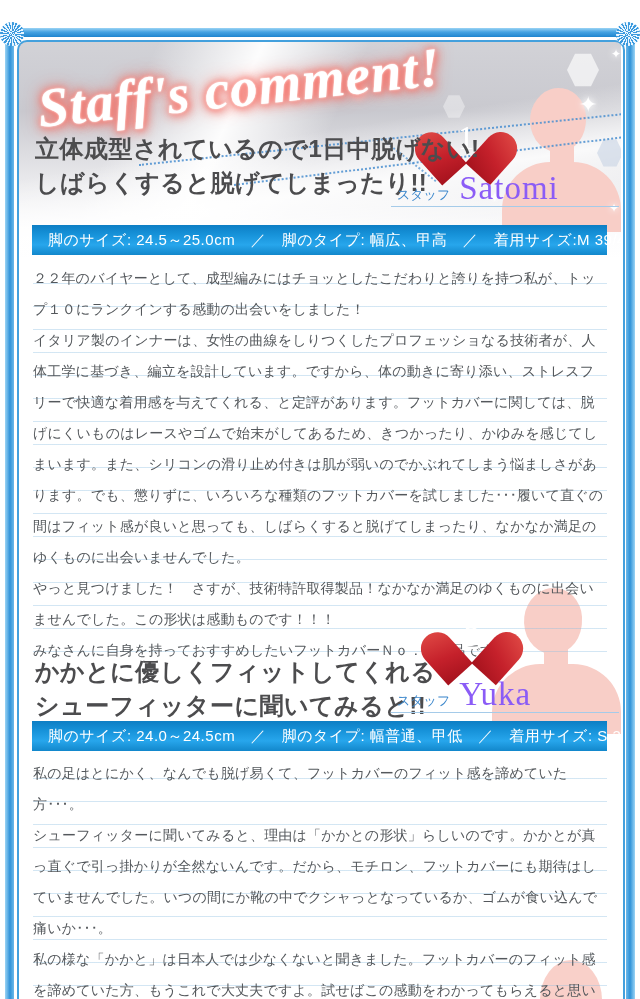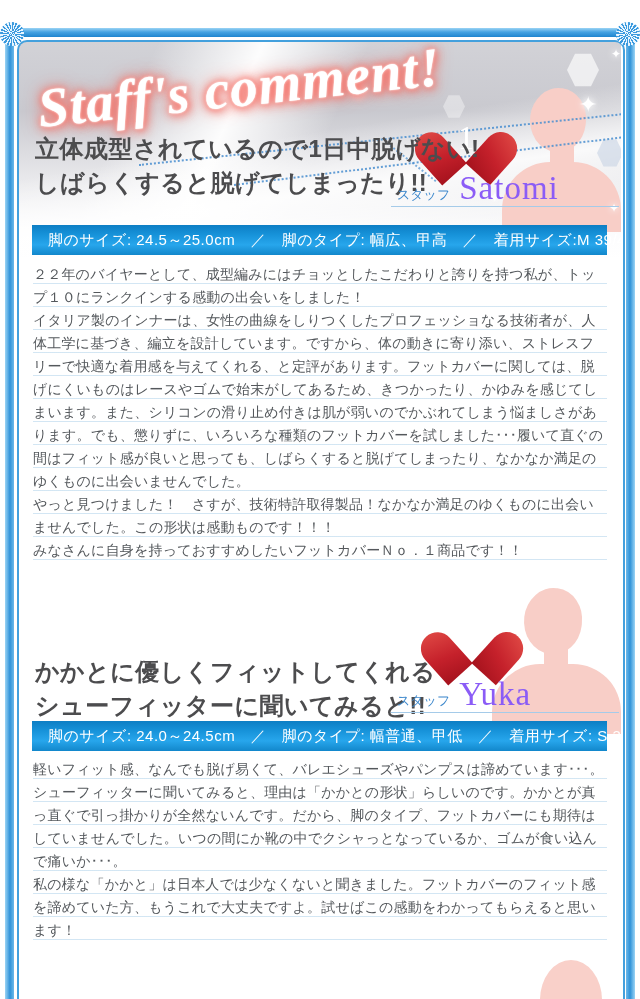--- a/index.html
+++ b/index.html
@@ -58,21 +58,21 @@
   .staffline{position:absolute;left:372px;right:2px;height:37px;z-index:3;
     border-bottom:1px solid #a5cbe9;display:flex;align-items:baseline;gap:9px;padding-left:6px;box-sizing:border-box;}
   .staff-label{color:#3d88cc;font-size:13px;}
   .staff-name{color:#8b5cf6;font-family:"Liberation Serif",serif;font-size:33px;letter-spacing:1px;}
   
   .infobar{position:absolute;left:13px;width:575px;height:30px;z-index:4;box-sizing:border-box;
     background:linear-gradient(180deg,#0d7ec4 0%,#1691d8 30%,#27a6ec 66%,#1287cb 100%);
     color:#fff;font-size:15px;line-height:30px;padding-left:16px;letter-spacing:.5px;white-space:nowrap;}
   
   .para{position:absolute;left:14px;width:574px;z-index:2;color:#54585c;font-size:14px;
-    line-height:23px;letter-spacing:.2px;
+    line-height:31px;letter-spacing:.2px;
     background-image:repeating-linear-gradient(180deg,rgba(0,0,0,0) 0 20px,rgba(140,190,225,.38) 20px 21px,rgba(0,0,0,0) 21px 23px);}
   .para p{margin:0;}
   .blob{position:absolute;left:521px;top:918px;width:62px;height:80px;border-radius:50%;
     background:#f9d0c9;z-index:1;}
 </style>
 </head>
 <body>
 
 <div class="page">
 
@@ -142,22 +142,22 @@
     <div class="headline" style="top:613px;">
       <div>かかとに優しくフィットしてくれる</div>
       <div>シューフィッターに聞いてみると!!</div>
     </div>
     <div class="staffline" style="top:634px;">
       <span class="staff-label">スタッフ</span>
       <span class="staff-name">Yuka</span>
     </div>
     <div class="infobar" style="top:679px;">脚のサイズ: 24.0～24.5cm　／　脚のタイプ: 幅普通、甲低　／　着用サイズ: S 35/38</div>
     <div class="para" style="top:716px;">
-      <p>軽いフィット感、なんでも脱げ易くて、バレエシューズやパンプスは諦めています･･･。</p>
-      <p>シューフィッターに聞いてみると、理由は「かかとの形状」らしいのです。かかとが真っ直ぐで引っ掛かりが全然ないんです。だから、脚のタイプ、フットカバーにも期待はしていませんでした。いつの間にか靴の中でクシャっとなっているか、ゴムが食い込んで痛いか･･･。</p>
+      <p>私の足はとにかく、なんでも脱げ易くて、フットカバーのフィット感を諦めていた方･･･。</p>
+      <p>シューフィッターに聞いてみると、理由は「かかとの形状」らしいのです。かかとが真っ直ぐで引っ掛かりが全然ないんです。だから、モチロン、フットカバーにも期待はしていませんでした。いつの間にか靴の中でクシャっとなっているか、ゴムが食い込んで痛いか･･･。</p>
       <p>私の様な「かかと」は日本人では少なくないと聞きました。フットカバーのフィット感を諦めていた方、もうこれで大丈夫ですよ。試せばこの感動をわかってもらえると思います！</p>
 
     </div>
 
     <div class="blob"></div>
 
   </div>
 </div>
 
 </body></html>

